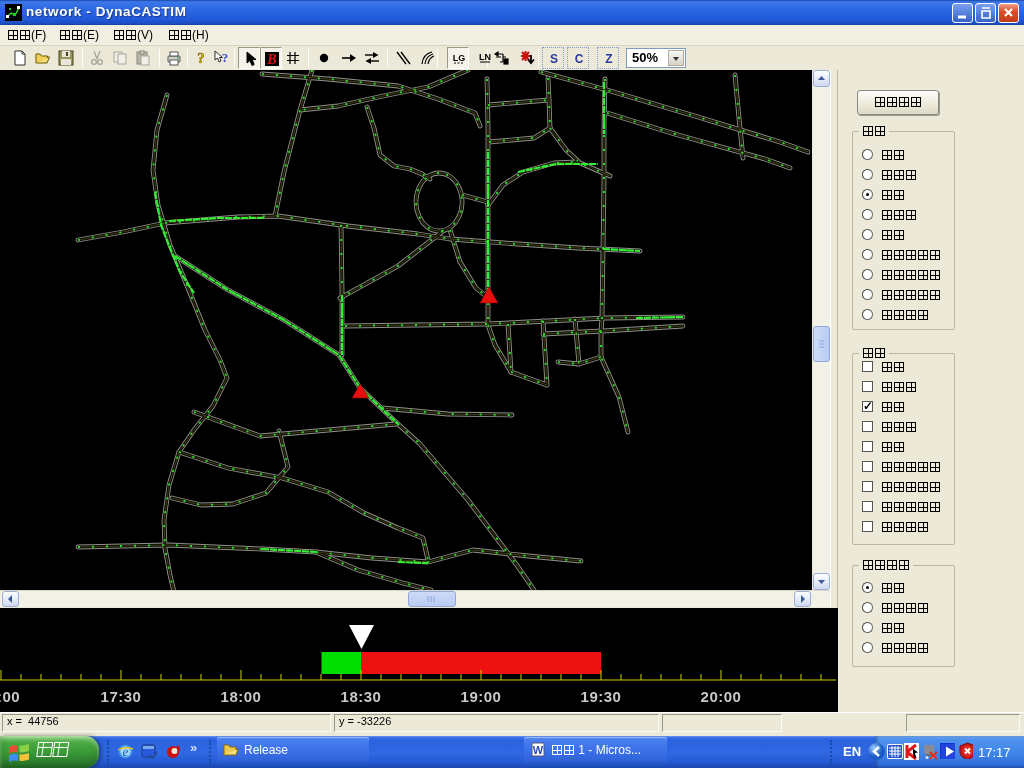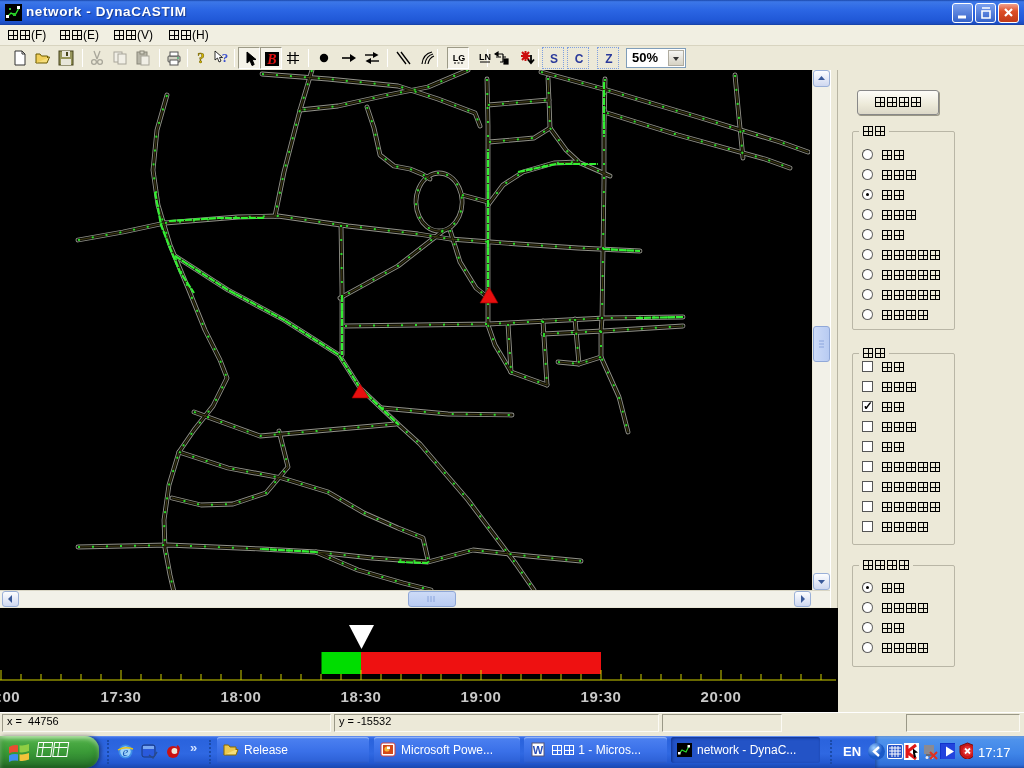--- a/index.html
+++ b/index.html
@@ -501,21 +501,21 @@
     <div class="gb" style="left:14px;top:495px;width:103px;height:102px">
       <b><i class="cj"></i><i class="cj"></i><i class="cj"></i><i class="cj"></i></b>
     </div>
     <div class="it" style="left:24px;top:511px"><span class="rd on"></span><span class="itxt"><i class="cj"></i><i class="cj"></i></span></div>
     <div class="it" style="left:24px;top:531px"><span class="rd"></span><span class="itxt"><i class="cj"></i><i class="cj"></i><i class="cj"></i><i class="cj"></i></span></div>
     <div class="it" style="left:24px;top:551px"><span class="rd"></span><span class="itxt"><i class="cj"></i><i class="cj"></i></span></div>
     <div class="it" style="left:24px;top:571px"><span class="rd"></span><span class="itxt"><i class="cj"></i><i class="cj"></i><i class="cj"></i><i class="cj"></i></span></div>
   </div>
 <div class="abs" style="left:0;top:712px;width:1024px;height:24px;background:#ece9d8;border-top:1px solid #fff">
  <span class="sbx" style="left:2px;width:329px">x =&nbsp;&nbsp;44756</span>
- <span class="sbx" style="left:334px;width:325px">y = -15532</span>
+ <span class="sbx" style="left:334px;width:325px">y = -33226</span>
  <span class="sbx" style="left:662px;width:120px"></span>
  <span class="sbx" style="left:906px;width:114px"></span>
 </div>
 <div class="abs" style="left:0;top:736px;width:1024px;height:32px;background:linear-gradient(180deg,#6f96ef 0%,#3a70e8 5%,#2a63dd 12%,#2f68e2 55%,#2257cf 85%,#1a47ae 100%)">
  <div class="abs" style="left:0;top:0;width:99px;height:32px;border-radius:0 14px 14px 0;background:linear-gradient(180deg,#8fce7f 0%,#4faf47 10%,#3a9a37 50%,#2e8030 88%,#256a28 100%);box-shadow:2px 0 4px rgba(0,0,20,.45), inset 0 -4px 8px rgba(10,60,10,.35), inset 0 3px 4px rgba(220,255,210,.55)">
   <svg class="abs" style="left:8px;top:6px" width="22" height="20" viewBox="0 0 22 20">
         <g transform="skewY(-7)">
           <path d="M1,5 Q5,3 10,4.5 L10,11.5 Q5,10 1,11.5 z" fill="#e84e31"></path>
           <path d="M11.5,4.7 Q16,6 21,4.7 L21,11.7 Q16,13 11.5,11.7 z" fill="#8fce44"></path>
           <path d="M1,13.5 Q5,12 10,13.5 L10,20 Q5,18.5 1,20 z" fill="#3f8ef0"></path>
@@ -540,36 +540,24 @@
         <circle cx="8" cy="9" r="6" fill="#cc1111"></circle>
         <circle cx="9.5" cy="8" r="3" fill="#ece9d8"></circle>
         <path d="M12,3 q3,2 1,6" stroke="#cc1111" stroke-width="2.2" fill="none"></path>
       </svg></span>
  <span class="abs" style="left:190px;top:4px;color:#cfe0ff;font-weight:bold;font-size:13px">»</span>
  <span class="abs" style="left:209px;top:4px;height:24px;border-left:2px dotted #1a4aa8"></span>
  <div class="tskb" style="left:217px;width:152px"><svg class="ic" width="16" height="15">
         <path d="M1,13 l2-5.5 h12 l-2,5.5 z" fill="#f7de7a" stroke="#8a6a00"></path>
         <path d="M1,13 v-10 h4.5 l1.5,2 h6 v2.5" fill="#edc94e" stroke="#8a6a00"></path>
       </svg>Release</div>
- <div class="tskb" style="left:374px;width:146px"><svg class="ic" width="16" height="15">
-        <rect x="1" y="1" width="14" height="13" rx="2" fill="#fff" stroke="#c44"></rect>
-        <rect x="3" y="3" width="10" height="9" fill="#d44818"></rect>
-        <circle cx="7" cy="7" r="2.6" fill="#f6b73c"></circle>
-        <rect x="7" y="4.5" width="3" height="2.5" fill="#fff"></rect>
-      </svg>Microsoft Powe...</div>
  <div class="tskb" style="left:524px;width:143px"><svg class="ic" width="16" height="15">
         <rect x="2" y="1" width="12" height="13" fill="#fff" stroke="#557"></rect>
         <text x="8" y="12" text-anchor="middle" font-size="11" font-weight="bold" fill="#2a50b8">W</text>
       </svg><i class="cj"></i><i class="cj"></i> 1 - Micros...</div>
- <div class="tskb" style="left:671px;width:149px;background:#2353c6;box-shadow:inset 1px 1px 3px #12328a"><svg class="ic" width="15" height="14">
-        <rect width="15" height="14" fill="#000"></rect>
-        <path d="M2,11 L5,7 L9,9 L12,3" stroke="#2ce32c" stroke-width="1.2" fill="none"></path>
-        <rect x="1" y="9" width="2.5" height="2.5" fill="#fff"></rect>
-        <rect x="10.5" y="2" width="2.5" height="2.5" fill="#fff"></rect>
-      </svg>network - DynaC...</div>
  <span class="abs" style="left:830px;top:4px;height:24px;border-left:2px dotted #1a4aa8"></span>
  <span class="abs" style="left:843px;top:8px;color:#fff;font-size:13px;font-weight:bold">EN</span>
  <div class="abs" style="left:875px;top:0;width:149px;height:32px;background:linear-gradient(180deg,#79aef2 0%,#4f93ec 10%,#3f85e8 55%,#2f6fd8 90%,#2658b8 100%);box-shadow:inset 2px 0 3px rgba(10,30,90,.4)">
   <svg class="abs" style="left:-8px;top:6px" width="19" height="19">
         <circle cx="9.5" cy="9.5" r="8.5" fill="url(#cg)"></circle>
         <defs>
           <radialGradient id="cg" cx="35%" cy="30%">
             <stop offset="0%" stop-color="#9fd0ff"></stop>
             <stop offset="100%" stop-color="#1a5ac8"></stop>
           </radialGradient>

